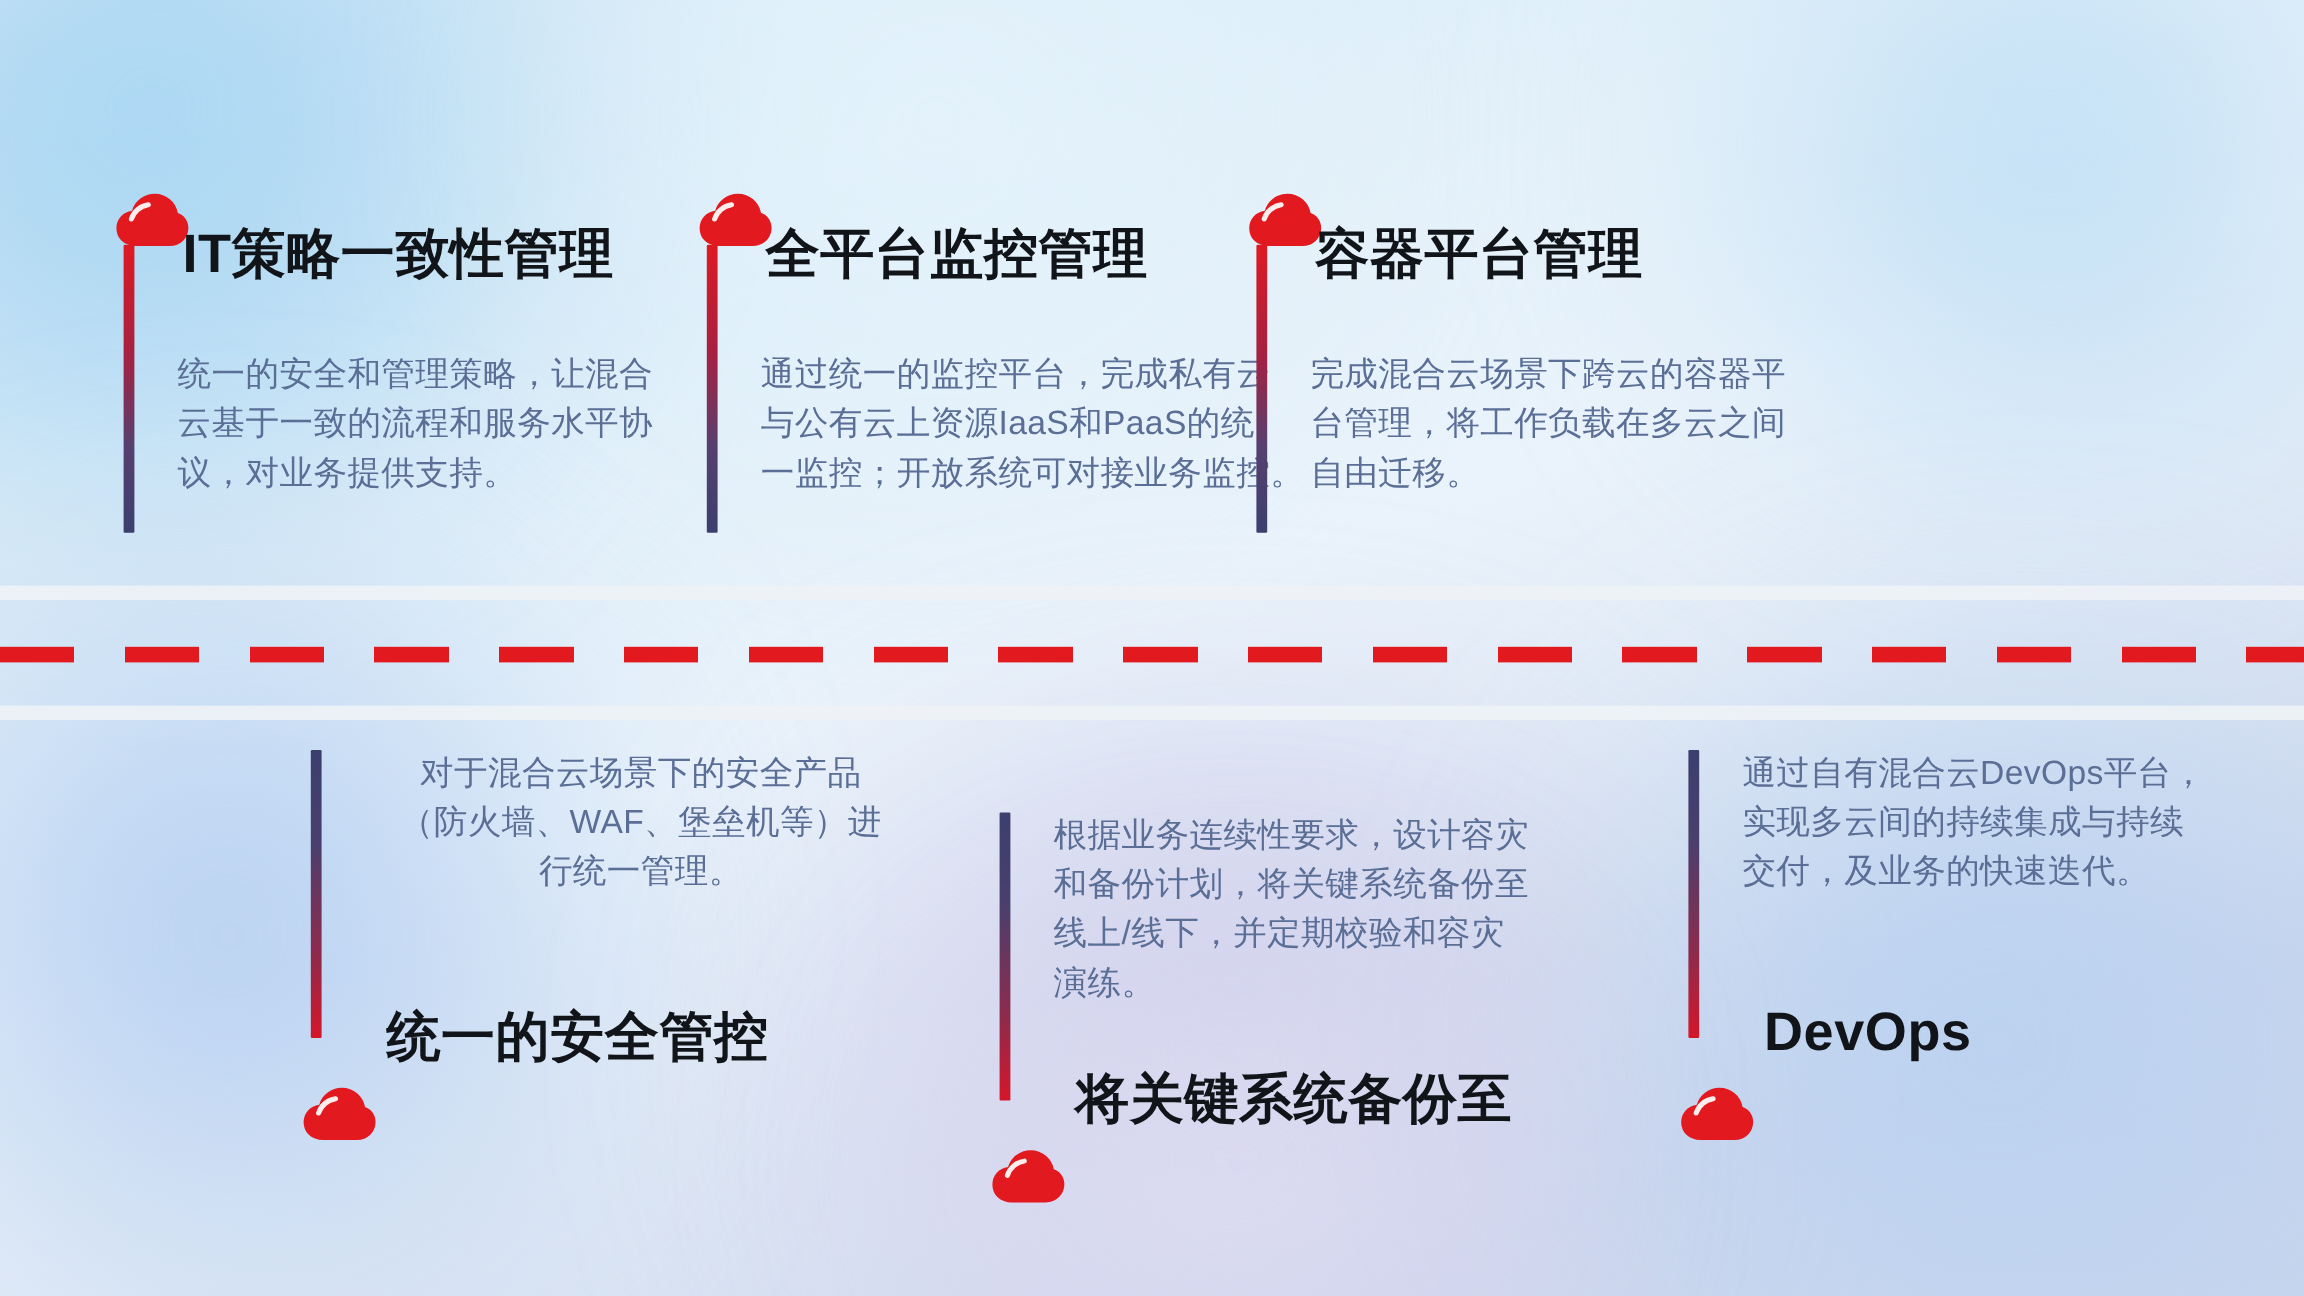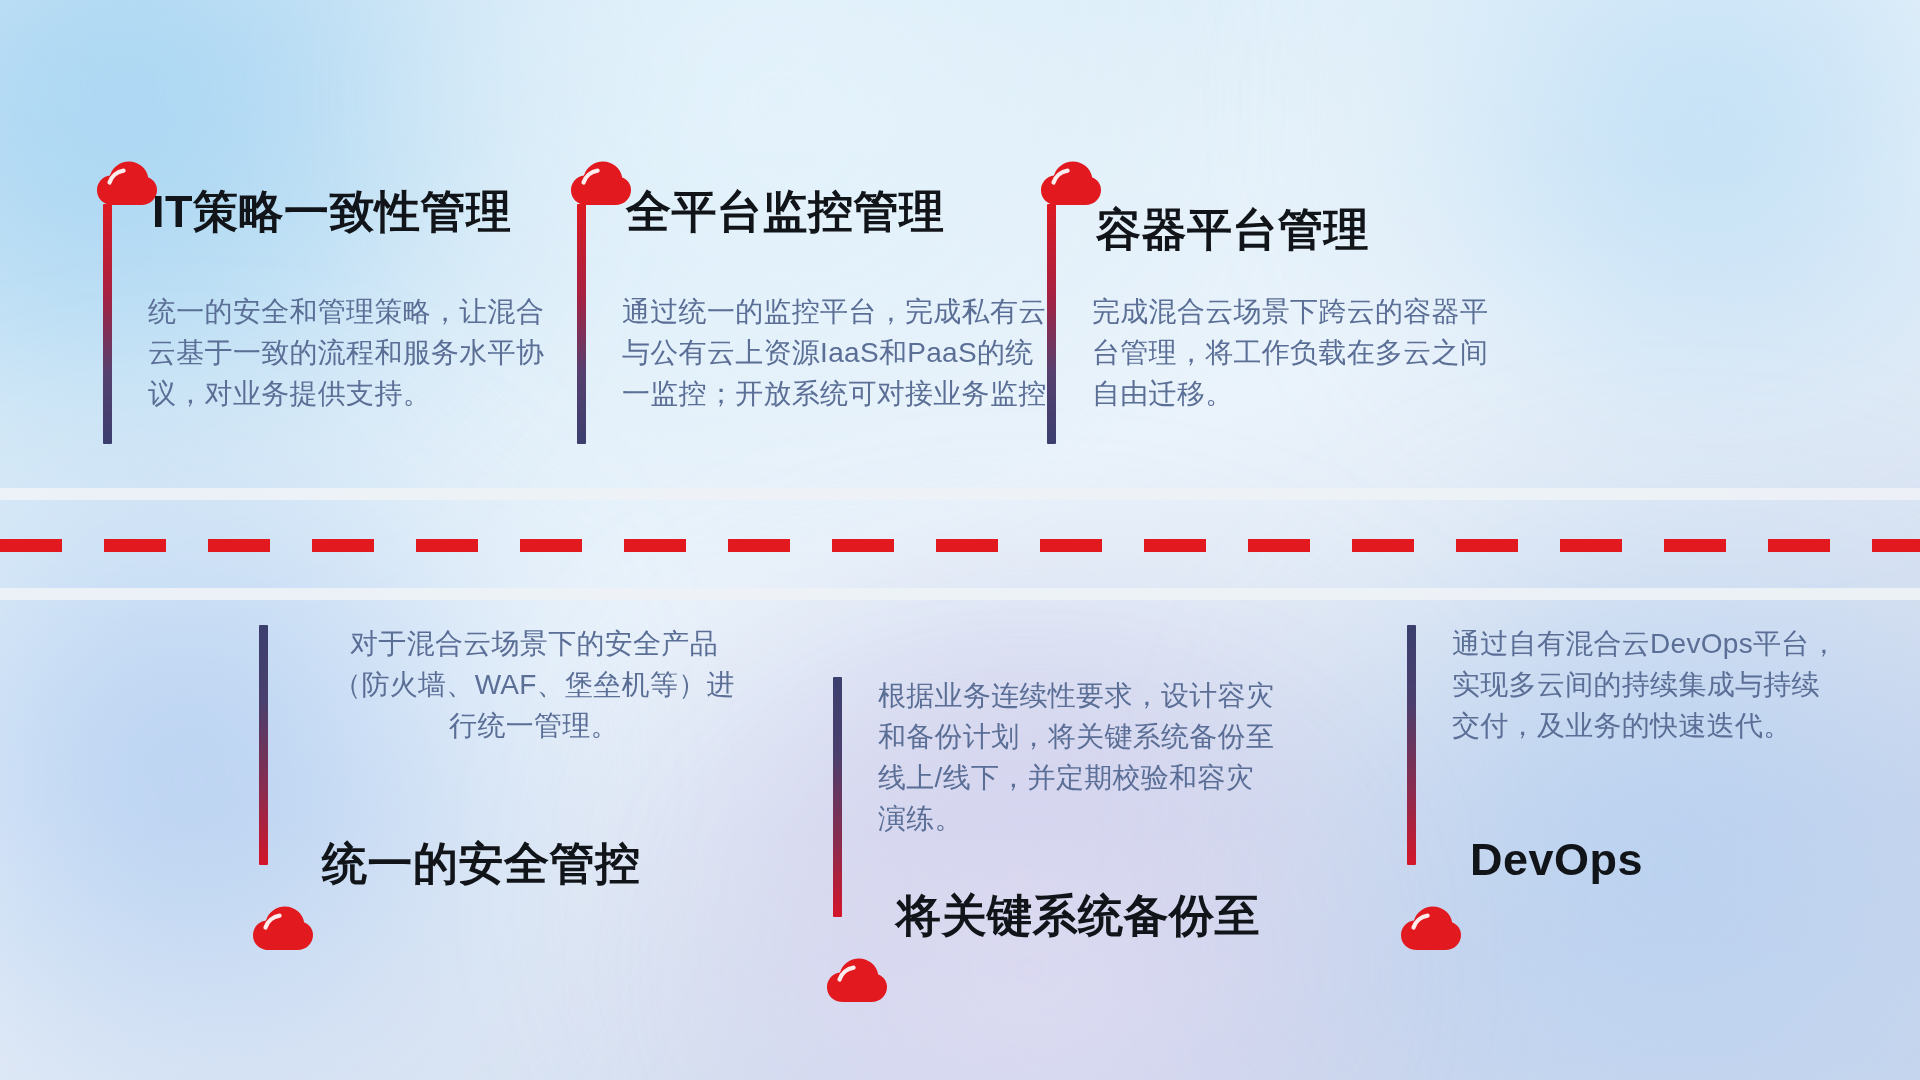--- a/index.html
+++ b/index.html
@@ -94,21 +94,21 @@
         <path d="M13.5 22.5 C15.5 16.2 21 11.6 27.6 10.6" stroke="#ffffff" stroke-width="4.2" stroke-linecap="round" fill="none" opacity=".92"></path>
       </svg>
     </div>
     <div class="bar bar-down" style="left:7px;top:44px;height:240px;"></div>
     <h2 class="title" style="left:56px;top:22px;">IT策略一致性管理</h2>
     <p class="body" style="left:52px;top:131px;width:460px;">统一的安全和管理策略，让混合
 云基于一致的流程和服务水平协
 议，对业务提供支持。</p>
   </div>
 
-  <div class="col" style="left:570px;top:160px;width:540px;height:330px;">
+  <div class="col" style="left:582px;top:160px;width:540px;height:330px;">
     <div class="pin">
       <svg class="cloud-icon" width="62" height="48" viewBox="0 0 62 48">
         <path d="M17.5 45 C7.2 45 1 38.4 1 30.2 C1 22.6 6.6 16.5 14 15.6
                  C16.4 7.2 24.1 1.5 32.9 1.5 C42.6 1.5 50.6 8.3 52.2 17.4
                  C57.5 19.2 61 24.1 61 29.9 C61 37.9 54.6 45 45.2 45 Z" fill="#e2191e"></path>
         <path d="M13.5 22.5 C15.5 16.2 21 11.6 27.6 10.6" stroke="#ffffff" stroke-width="4.2" stroke-linecap="round" fill="none" opacity=".92"></path>
       </svg>
     </div>
     <div class="bar bar-down" style="left:7px;top:44px;height:240px;"></div>
     <h2 class="title" style="left:56px;top:22px;">全平台监控管理</h2>
@@ -120,21 +120,21 @@
   <div class="col" style="left:1040px;top:160px;width:520px;height:330px;">
     <div class="pin">
       <svg class="cloud-icon" width="62" height="48" viewBox="0 0 62 48">
         <path d="M17.5 45 C7.2 45 1 38.4 1 30.2 C1 22.6 6.6 16.5 14 15.6
                  C16.4 7.2 24.1 1.5 32.9 1.5 C42.6 1.5 50.6 8.3 52.2 17.4
                  C57.5 19.2 61 24.1 61 29.9 C61 37.9 54.6 45 45.2 45 Z" fill="#e2191e"></path>
         <path d="M13.5 22.5 C15.5 16.2 21 11.6 27.6 10.6" stroke="#ffffff" stroke-width="4.2" stroke-linecap="round" fill="none" opacity=".92"></path>
       </svg>
     </div>
     <div class="bar bar-down" style="left:7px;top:44px;height:240px;"></div>
-    <h2 class="title" style="left:56px;top:40px;">容器平台管理</h2>
+    <h2 class="title" style="left:56px;top:22px;">容器平台管理</h2>
     <p class="body" style="left:52px;top:131px;width:460px;">完成混合云场景下跨云的容器平
 台管理，将工作负载在多云之间
 自由迁移。</p>
   </div>
 
   <div class="col" style="left:252px;top:625px;width:520px;height:330px;text-align:center;">
     <div class="bar bar-up" style="left:7px;top:0px;height:240px;"></div>
     <p class="body" style="left:52px;top:-2px;width:460px;">对于混合云场景下的安全产品
 （防火墙、WAF、堡垒机等）进
 行统一管理。</p>

